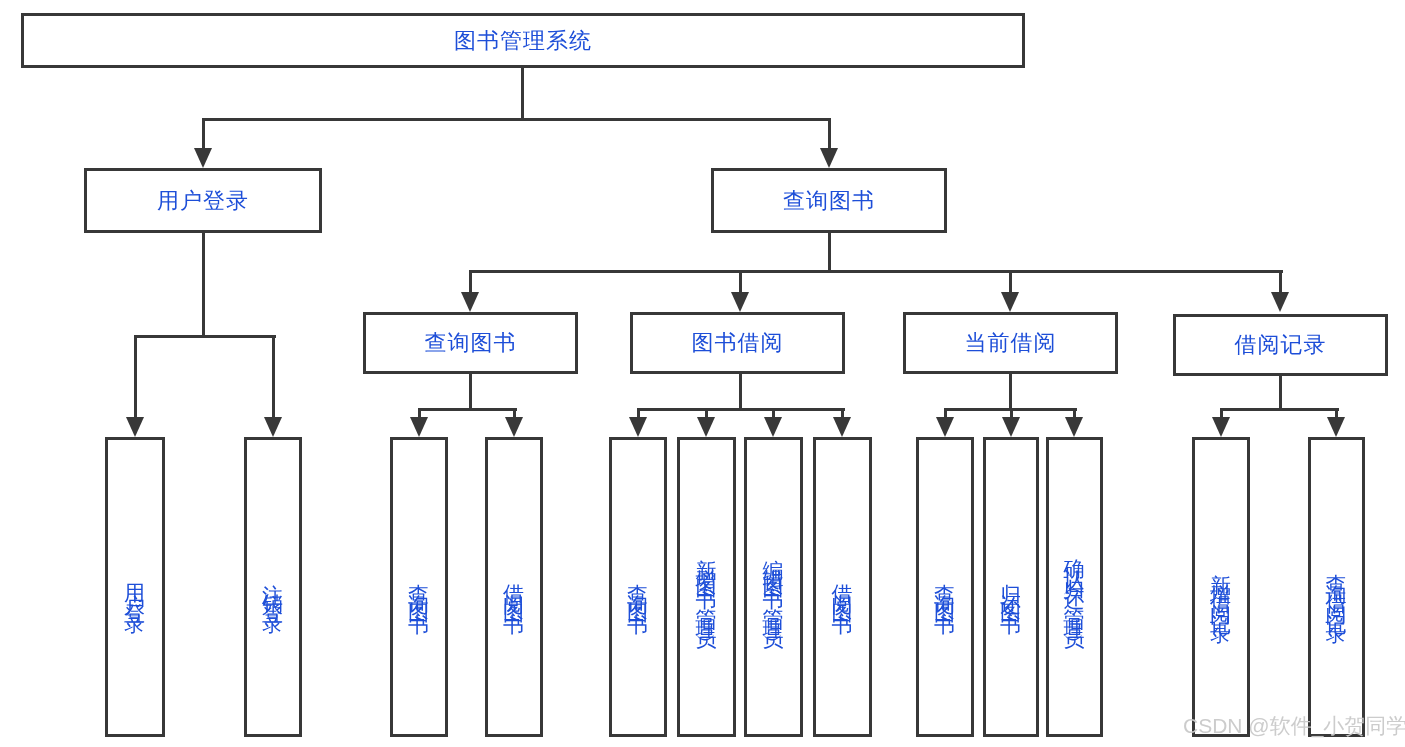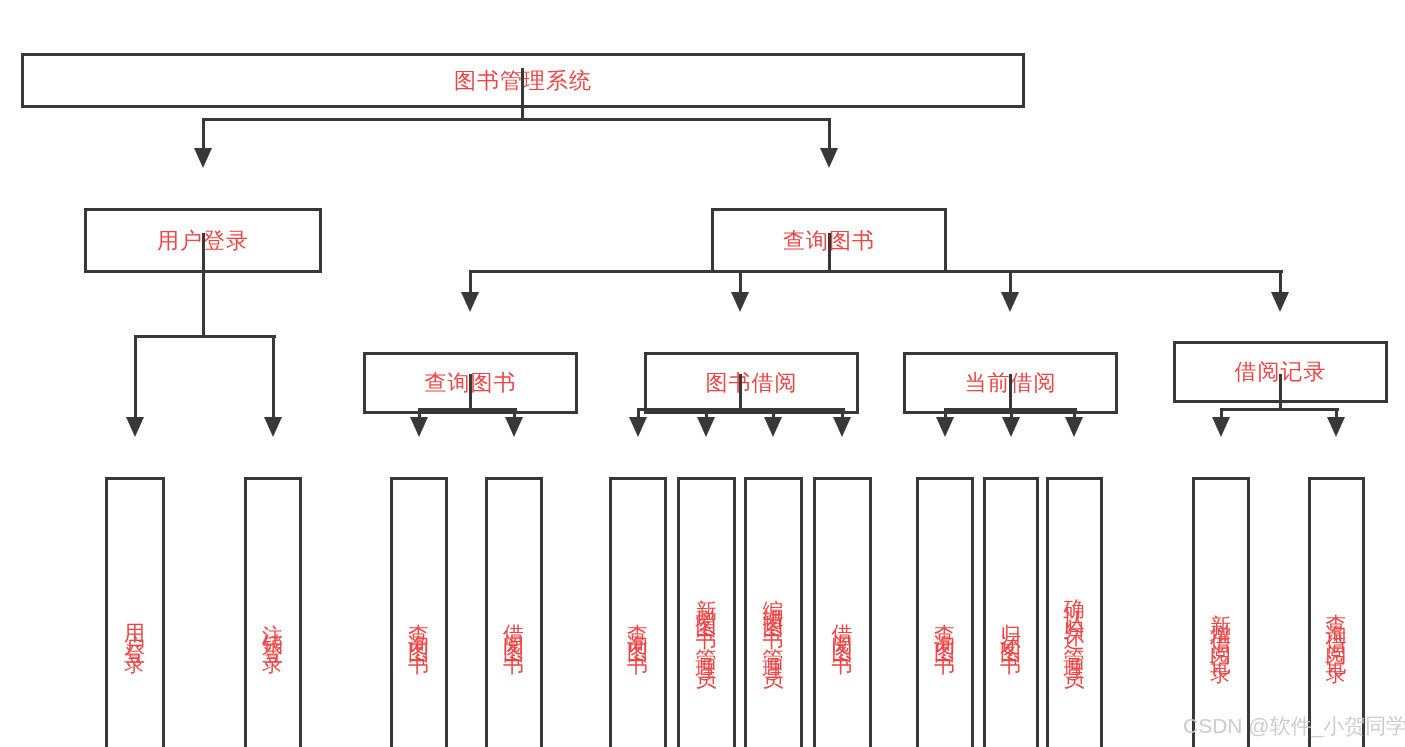--- a/index.html
+++ b/index.html
@@ -2,21 +2,21 @@
 <html><head>
 <meta charset="utf-8">
 <style>
   html,body{margin:0;padding:0;background:#ffffff;}
   #canvas{
     position:relative;width:1405px;height:747px;background:#ffffff;
     font-family:"Liberation Sans","DejaVu Sans",sans-serif;overflow:hidden;
   }
   .box{
     position:absolute;box-sizing:border-box;border:3px solid #383838;background:#ffffff;
-    display:flex;align-items:center;justify-content:center;color:#ef4444;margin-top:40px;
+    display:flex;align-items:center;justify-content:center;color:#1d4ed8;
   }
   .hbox{font-size:22px;letter-spacing:1px;}
   .vbox{
     writing-mode:vertical-rl;text-orientation:mixed;
     font-size:21px;letter-spacing:10px;line-height:1;
   }
   .l{position:absolute;background:#383838;}
   .arrow{
     position:absolute;width:0;height:0;
     border-left:9px solid transparent;border-right:9px solid transparent;
@@ -39,27 +39,27 @@
   <div class="box hbox" style="left:84px;top:168px;width:238px;height:65px;">
     <span>用户登录</span>
   </div>
   <div class="box hbox" style="left:711px;top:168px;width:236px;height:65px;">
     <span>查询图书</span>
   </div>
 
   <div class="box hbox" style="left:363px;top:312px;width:215px;height:62px;">
     <span>查询图书</span>
   </div>
-  <div class="box hbox" style="left:644px;top:312px;width:215px;height:62px;">
+  <div class="box hbox" style="left:630px;top:312px;width:215px;height:62px;">
     <span>图书借阅</span>
   </div>
   <div class="box hbox" style="left:903px;top:312px;width:215px;height:62px;">
     <span>当前借阅</span>
   </div>
-  <div class="box hbox" style="left:1173px;top:301px;width:215px;height:62px;">
+  <div class="box hbox" style="left:1173px;top:314px;width:215px;height:62px;">
     <span>借阅记录</span>
   </div>
 
   <div class="box vbox" style="left:105px;top:437px;width:60px;height:300px;">
     <span>用户登录</span>
   </div>
   <div class="box vbox" style="left:244px;top:437px;width:58px;height:300px;">
     <span>注销登录</span>
   </div>
   <div class="box vbox" style="left:390px;top:437px;width:58px;height:300px;">

